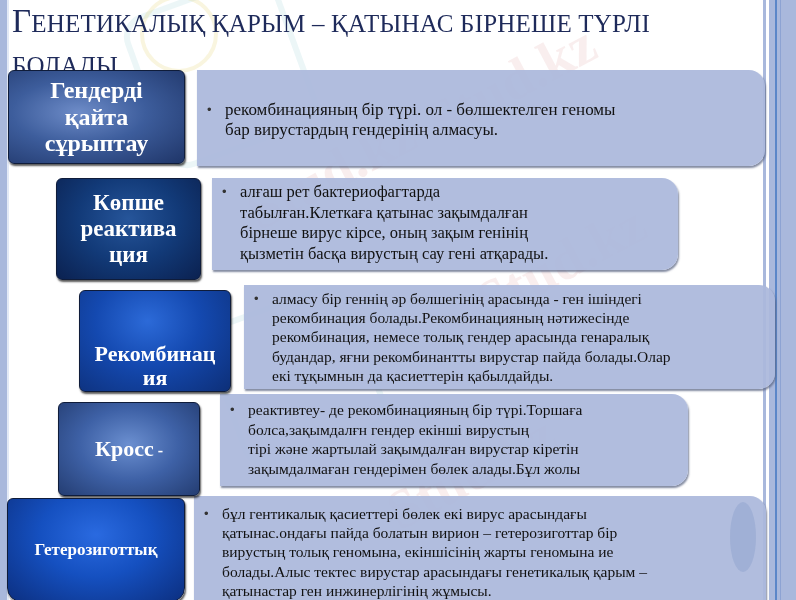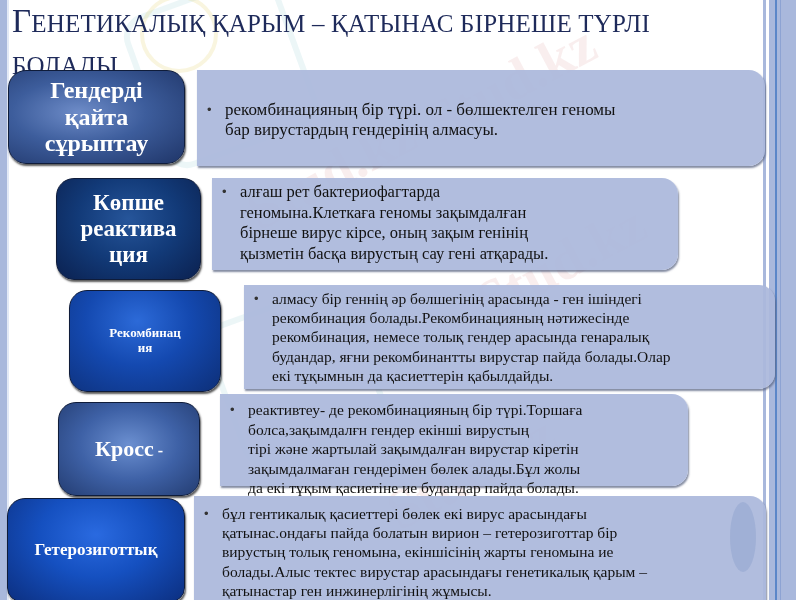--- a/index.html
+++ b/index.html
@@ -73,21 +73,21 @@
       line-height: 42px;
       letter-spacing: 0.2px;
       text-transform: uppercase;
     }
     .title .first {
       font-size: 33px;
     }
     
     .label-box {
       position: absolute;
-      border-radius: 18px;
+      border-radius: 6px;
       color: #ffffff;
       font-family: "Liberation Serif", serif;
       font-weight: bold;
       text-align: center;
       display: flex; align-items: center; justify-content: center;
       box-shadow: 1px 2px 2px rgba(0,0,0,0.65);
       border: 1px solid #0f1c3a;
       line-height: 1.12;
       z-index: 3;
     }
@@ -96,23 +96,24 @@
       background: radial-gradient(ellipse at 40% 45%, #6e8cc8 0%, #3d5d9c 45%, #1f3568 100%);
       font-size: 24px;
     }
     .lb-2 {
       left: 56px; top: 178px; width: 143px; height: 100px;
       background: radial-gradient(ellipse at 50% 40%, #26559a 0%, #123a78 50%, #0b2150 100%);
       font-size: 23px;
       text-align: center;
     }
     .lb-3 {
-      left: 69px; top: 290px; width: 150px; height: 100px;
+      left: 79px; top: 290px; width: 150px; height: 100px;
       background: radial-gradient(ellipse at 45% 30%, #2c6ad8 0%, #1449b0 45%, #0d2f78 100%);
-      font-size: 13px;
+      font-size: 22px;
+      align-items: flex-end;
     }
     .lb-4 {
       left: 58px; top: 402px; width: 140px; height: 92px;
       background: radial-gradient(ellipse at 50% 45%, #6b8fd0 0%, #3e61a6 50%, #243d72 100%);
       font-size: 22px;
     }
     .lb-4 .dash {
       font-size: 16px;
       margin-left: 4px;
     }
@@ -214,21 +215,21 @@
       <span class="line-text">Көпше</span>
       <span class="line-text">реактива</span>
       <span class="line-text">ция</span>
     </div>
   </div>
   <div class="desc-box db-2">
     <ul>
       <li>
         <span class="bullet">•</span>
         <span class="line-text">алғаш рет бактериофагтарда</span>
-        <span class="line-text">геномына.Клеткаға геномы зақымдалған</span>
+        <span class="line-text">табылған.Клеткаға қатынас зақымдалған</span>
         <span class="line-text">бірнеше вирус кірсе, оның зақым генінің</span>
         <span class="line-text">қызметін басқа вирустың сау гені атқарады.</span>
       </li>
     </ul>
   </div>
 
   <div class="label-box lb-3">
     <div>
       <span class="line-text">Рекомбинац</span>
       <span class="line-text">ия</span>
@@ -253,21 +254,20 @@
     </div>
   </div>
   <div class="desc-box db-4">
     <ul>
       <li>
         <span class="bullet">•</span>
         <span class="line-text">реактивтеу- де рекомбинацияның бір түрі.Торшаға</span>
         <span class="line-text">болса,зақымдалғн гендер екінші вирустың</span>
         <span class="line-text">тірі және жартылай зақымдалған вирустар кіретін</span>
         <span class="line-text">зақымдалмаған гендерімен бөлек алады.Бұл жолы</span>
-        <span class="line-text">да екі тұқым қасиетіне ие будандар пайда болады.</span>
       </li>
     </ul>
   </div>
 
   <div class="label-box lb-5">
     <div>
       <span class="line-text">Гетерозиготтық</span>
     </div>
   </div>
   <div class="desc-box db-5">

